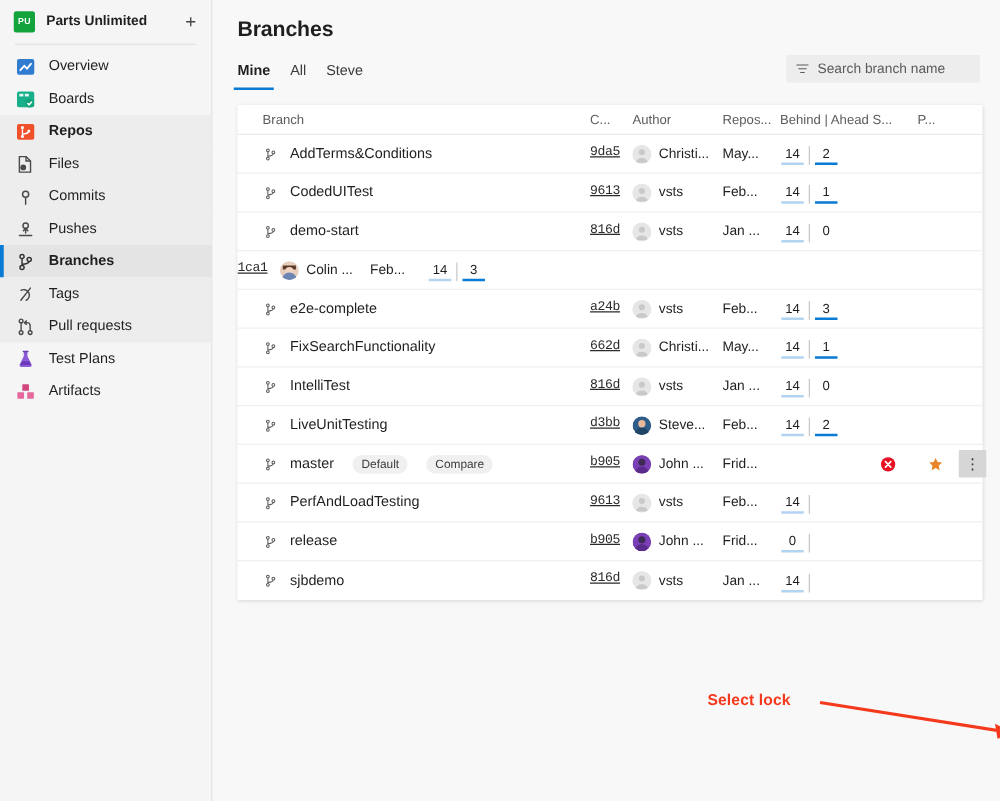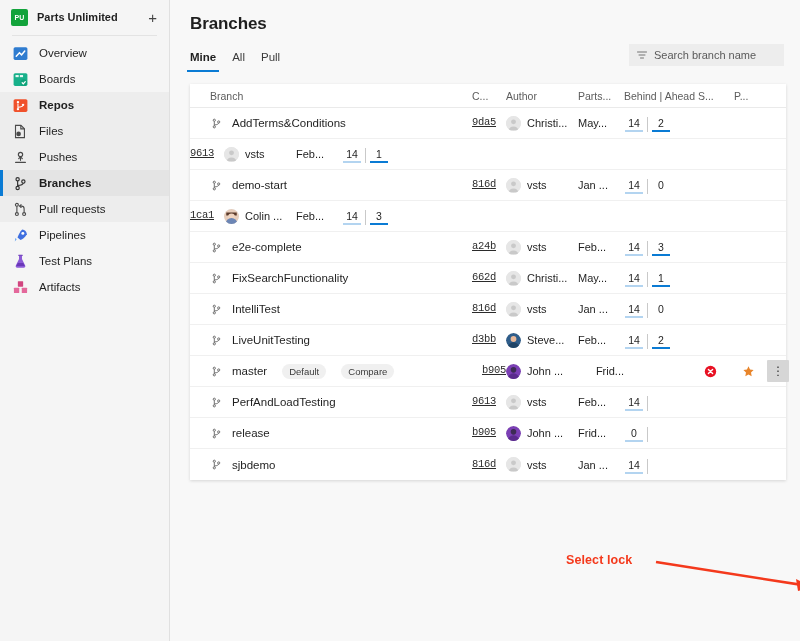--- a/index.html
+++ b/index.html
@@ -102,21 +102,21 @@
     font-size: 10.5px; color: #5c5c5c;
     border-bottom: 1px solid #eaeaea;
   }
   .trow {
     display: flex; align-items: center; height: 31px;
     font-size: 11.5px; color: #1f1f1f;
     border-bottom: 1px solid #f0f0f0;
     position: relative;
   }
   .trow:last-child { border-bottom: none; }
-  .trow.active { background: #fff; text-align: right; }
+  .trow.active { background: #fff; }
 
   .c-branch { flex: 0 0 282px; display: flex; align-items: center; gap: 9px; padding-left: 20px; }
   .c-commit { flex: 0 0 34px; }
   .c-author { flex: 0 0 72px; display: flex; align-items: center; gap: 6px; }
   .c-date   { flex: 0 0 46px; }
   .c-ba     { flex: 0 0 74px; }
   .c-status { flex: 0 0 36px; }
   .c-pr     { flex: 0 0 40px; }
 
   .thead .c-branch { padding-left: 20px; }
@@ -219,63 +219,71 @@
               <path d="M3.3 2.2h5.1l3.3 3.2v8.4H3.3z" fill="none" stroke="#4a4a4a" stroke-width="1.05"></path>
               <path d="M8.3 2.3v3.2h3.2" fill="none" stroke="#4a4a4a" stroke-width="1.05"></path>
               <circle cx="6.2" cy="10.3" r="2.2" fill="#4a4a4a"></circle>
             </svg>
           </span>
           <span class="lbl">Files</span>
         </div>
         <div class="nav-item group-active">
           <span style="display:flex">
             <svg class="ico" viewBox="0 0 16 16" width="16" height="16">
+              <circle cx="8" cy="6" r="2.3" fill="none" stroke="#4a4a4a" stroke-width="1.1"></circle>
+              <path d="M8 8.4v5.2" stroke="#4a4a4a" stroke-width="1.1" stroke-linecap="round"></path>
+            </svg>
+          </span>
+          <span class="lbl">Commits</span>
+        </div>
+        <div class="nav-item group-active">
+          <span style="display:flex">
+            <svg class="ico" viewBox="0 0 16 16" width="16" height="16">
               <circle cx="8" cy="5.2" r="2" fill="none" stroke="#4a4a4a" stroke-width="1.1"></circle>
               <path d="M8 7.3v3.4M6.3 9.1L8 7.3l1.7 1.8" stroke="#4a4a4a" stroke-width="1.1" fill="none" stroke-linecap="round"></path>
               <path d="M3.4 12.6h9.2" stroke="#4a4a4a" stroke-width="1.1" stroke-linecap="round"></path>
             </svg>
           </span>
           <span class="lbl">Pushes</span>
         </div>
         <div class="nav-item group-active selected">
           <span style="display:flex">
             <svg class="ico" viewBox="0 0 16 16" width="16" height="16">
               <circle cx="5.3" cy="4" r="1.55" fill="none" stroke="#333" stroke-width="1.1"></circle>
               <circle cx="5.3" cy="12.2" r="1.55" fill="none" stroke="#333" stroke-width="1.1"></circle>
               <circle cx="10.7" cy="6.2" r="1.55" fill="none" stroke="#333" stroke-width="1.1"></circle>
               <path d="M5.3 5.6v5M5.5 9.8c3.4-.2 4.9-1.2 5.1-2.2" stroke="#333" stroke-width="1.1" fill="none"></path>
             </svg>
           </span>
           <span class="lbl">Branches</span>
+        </div>
+        <div class="nav-item group-active">
+          <span style="display:flex">
+            <svg class="ico" viewBox="0 0 16 16" width="16" height="16">
+              <path d="M4.2 5.2A4.2 4.2 0 1 1 8 12.6" fill="none" stroke="#4a4a4a" stroke-width="1.1"></path>
+              <path d="M11.6 3.3L4.4 12.4" stroke="#4a4a4a" stroke-width="1.1" stroke-linecap="round"></path>
+            </svg>
+          </span>
+          <span class="lbl">Tags</span>
         </div>
         <div class="nav-item group-active">
           <span style="display:flex">
             <svg class="ico" viewBox="0 0 16 16" width="16" height="16">
               <circle cx="4.6" cy="3.6" r="1.4" fill="none" stroke="#4a4a4a" stroke-width="1.05"></circle>
               <circle cx="4.6" cy="12.3" r="1.4" fill="none" stroke="#4a4a4a" stroke-width="1.05"></circle>
               <circle cx="11.4" cy="12.3" r="1.4" fill="none" stroke="#4a4a4a" stroke-width="1.05"></circle>
               <path d="M4.6 5v5.9M11.4 10.9V7.2A2.4 2.4 0 0 0 9 4.8H7.3" stroke="#4a4a4a" stroke-width="1.05" fill="none"></path>
               <path d="M8.6 3.5L7.1 4.8l1.5 1.3" stroke="#4a4a4a" stroke-width="1.05" fill="none" stroke-linecap="round"></path>
             </svg>
           </span>
           <span class="lbl">Pull requests</span>
         </div>
         <div class="nav-item">
           <span style="display:flex">
             <svg class="ico" viewBox="0 0 16 16" width="16" height="16">
-              <path d="M9.6 2.3c2.6.3 4.2 2 4.4 4.5-1.6 2.7-4 4.6-6 5.4L5.2 9.8C6 7.8 7.5 4.2 9.6 2.3z" fill="#3f6fe0"></path>
-              <path d="M3.2 10.4l1.2 1.2-1.8 2.1z" fill="#63a2ef"></path>
-              <circle cx="10.2" cy="6" r="1.4" fill="#fff"></circle>
-            </svg>
-          </span>
-          <span class="lbl">Pipelines</span>
-        </div>
-        <div class="nav-item">
-          <span style="display:flex">
-            <svg class="ico" viewBox="0 0 16 16" width="16" height="16">
               <path d="M6.6 2.2h2.8v3.4l3 6.1c.5 1-.2 2.1-1.3 2.1H4.9c-1.1 0-1.8-1.1-1.3-2.1l3-6.1z" fill="#8b5ad6"></path>
               <path d="M5.4 9.4h5.2l1.4 2.8H4z" fill="#6a38b8"></path>
               <path d="M6.3 2.1h3.4" stroke="#6a38b8" stroke-width="1.1" stroke-linecap="round"></path>
             </svg>
           </span>
           <span class="lbl">Test Plans</span>
         </div>
         <div class="nav-item">
           <span style="display:flex">
             <svg class="ico" viewBox="0 0 16 16" width="16" height="16">
@@ -290,36 +298,36 @@
   </div>
 
   <div class="main">
 
     <div class="page-title">Branches</div>
 
     <div class="tabs-row">
       <div id="tabs-host" style="display:flex;align-items:center;">
           <div class="tab active">Mine</div>
           <div class="tab">All</div>
-          <div class="tab">Pull</div>
+          <div class="tab">Steve</div>
         </div>
       <div class="search-box">
         <svg class="ico" style="width:12px;height:12px;flex:0 0 12px" viewBox="0 0 16 16">
           <path d="M2 4h12M4 8h8M6 12h4" stroke="#5a5a5a" stroke-width="1.1" fill="none" stroke-linecap="round"></path>
         </svg>
         <span class="ph">Search branch name</span>
       </div>
     </div>
 
     <div class="card">
       <div class="thead">
         <div class="c-branch">Branch</div>
         <div class="c-commit">C...</div>
         <div class="c-author">Author</div>
-        <div class="c-date">Parts...</div>
+        <div class="c-date">Repos...</div>
         <div class="c-ba">Behind | Ahead</div>
         <div class="c-status">S...</div>
         <div class="c-pr">P...</div>
       </div>
       <div id="rows-host">
           <div class="trow">
             <div class="c-branch">
               <span style="display:flex">
                 <svg class="ico" style="width:13px;height:13px;flex:0 0 13px" viewBox="0 0 16 16">
                   <circle cx="5.3" cy="4" r="1.35" fill="none" stroke="#5a5a5a" stroke-width="1.05"></circle>
@@ -350,20 +358,31 @@
                 <div class="ba-cell">
                   <span class="ba-num">2</span>
                   <span class="ba-bar ahead"></span>
                 </div>
               </div>
             </div>
             <div class="c-status" style="display:flex;align-items:center;justify-content:flex-start;padding-left:6px"></div>
             <div class="c-pr" style="display:flex;align-items:center;gap:12px;padding-left:8px"></div>
           </div>
           <div class="trow">
+            <div class="c-branch">
+              <span style="display:flex">
+                <svg class="ico" style="width:13px;height:13px;flex:0 0 13px" viewBox="0 0 16 16">
+                  <circle cx="5.3" cy="4" r="1.35" fill="none" stroke="#5a5a5a" stroke-width="1.05"></circle>
+                  <circle cx="5.3" cy="12.1" r="1.35" fill="none" stroke="#5a5a5a" stroke-width="1.05"></circle>
+                  <circle cx="10.7" cy="6.1" r="1.35" fill="none" stroke="#5a5a5a" stroke-width="1.05"></circle>
+                  <path d="M5.3 5.5v5.2M5.5 9.8c3.3-.2 4.9-1.2 5.1-2.2" stroke="#5a5a5a" stroke-width="1.05" fill="none"></path>
+                </svg>
+              </span>
+              <span class="branch-name">CodedUITest</span>
+            </div>
             <div class="c-commit"><span class="commit-link">9613</span></div>
             <div class="c-author">
               <span class="avatar"><svg viewBox="0 0 16 16" width="15" height="15">
                   <circle cx="8" cy="8" r="8" fill="#e6e6e6"></circle>
                   <circle cx="8" cy="6.2" r="2.6" fill="#c9c9c9"></circle>
                   <path d="M2.6 15.2a5.6 5.6 0 0 1 10.8 0z" fill="#c9c9c9"></path>
                 </svg></span>
               <span class="author-name">vsts</span>
             </div>
             <div class="c-date"><span class="date-txt">Feb...</span></div>

